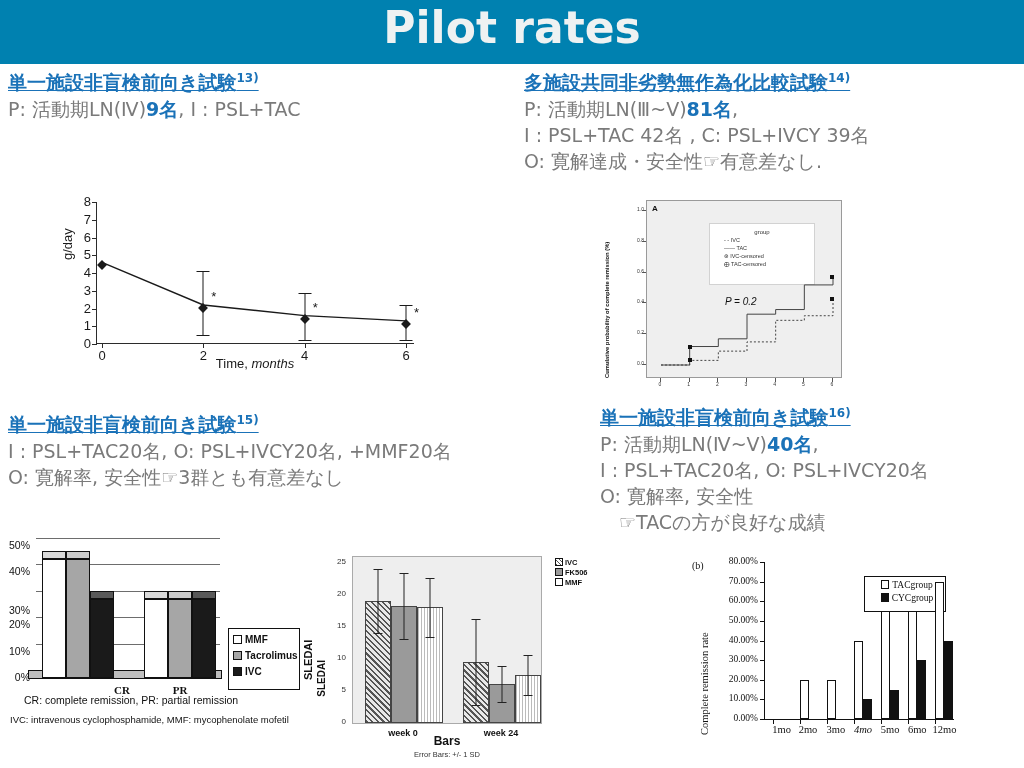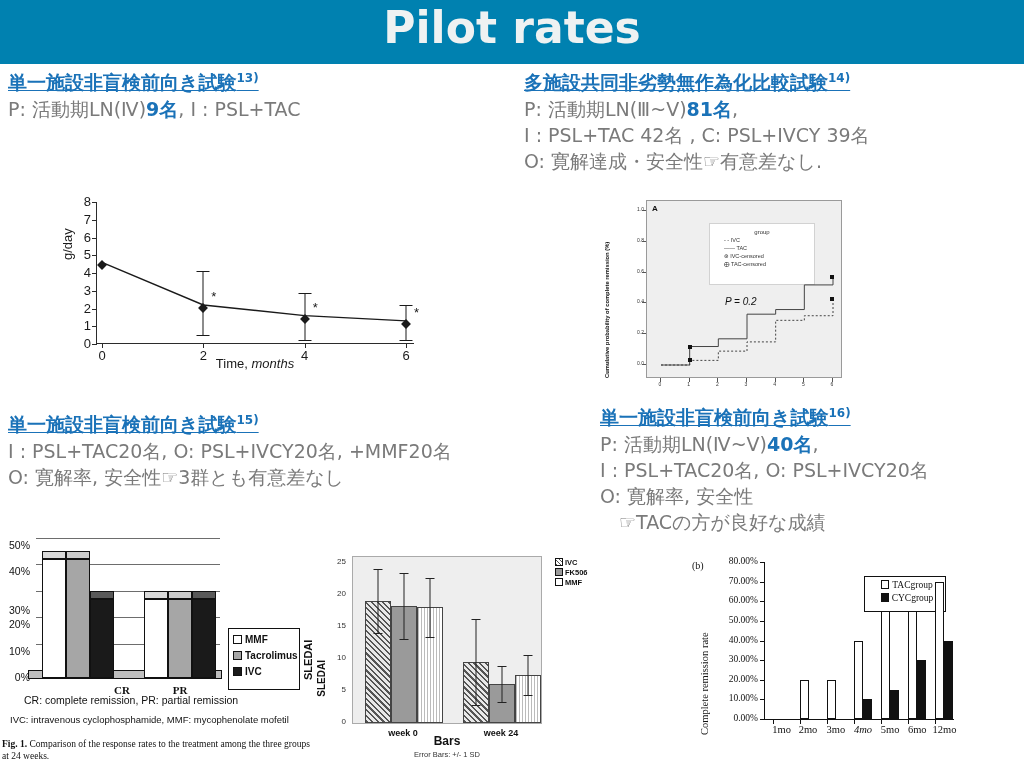--- a/index.html
+++ b/index.html
@@ -307,24 +307,20 @@
 
 <div id="fig3">
   <div class="f3-legend">
     <div class="f3-lrow"><span class="f3-swatch" style="background:#fff"></span><span>MMF</span></div>
     <div class="f3-lrow"><span class="f3-swatch" style="background:#a6a6a6"></span><span>Tacrolimus</span></div>
     <div class="f3-lrow"><span class="f3-swatch" style="background:#1a1a1a"></span><span>IVC</span></div>
   </div>
   <div class="f3-ylabel-right">SLEDAI</div>
   <div class="f3-note" style="left:24px; top:152px">CR: complete remission, PR: partial remission</div>
   <div class="f3-note" style="left:10px; top:172px; font-size:9.5px">IVC: intravenous cyclophosphamide, MMF: mycophenolate mofetil</div>
-  <div class="f3-cap" style="left:2px; top:196px; width:314px">
-    <b>Fig. 1.</b>
-    <span>Comparison of the response rates to the treatment among the three groups at 24 weeks.</span>
-  </div>
 <div class="f3-ytick" style="top: 129px;">0%</div>
     <div class="f3-grid" style="left: 36px; width: 184px; top: 128px;"></div>
     <div class="f3-ytick" style="top: 102.6px;">10%</div>
     <div class="f3-grid" style="left: 36px; width: 184px; top: 101.6px;"></div>
     <div class="f3-ytick" style="top: 76.2px;">20%</div>
     <div class="f3-grid" style="left: 36px; width: 184px; top: 75.2px;"></div>
     <div class="f3-ytick" style="top: 62px;">30%</div>
     <div class="f3-grid" style="left: 36px; width: 184px; top: 48.8px;"></div>
     <div class="f3-ytick" style="top: 23.4px;">40%</div>
     <div class="f3-grid" style="left: 36px; width: 184px; top: 22.4px;"></div>

